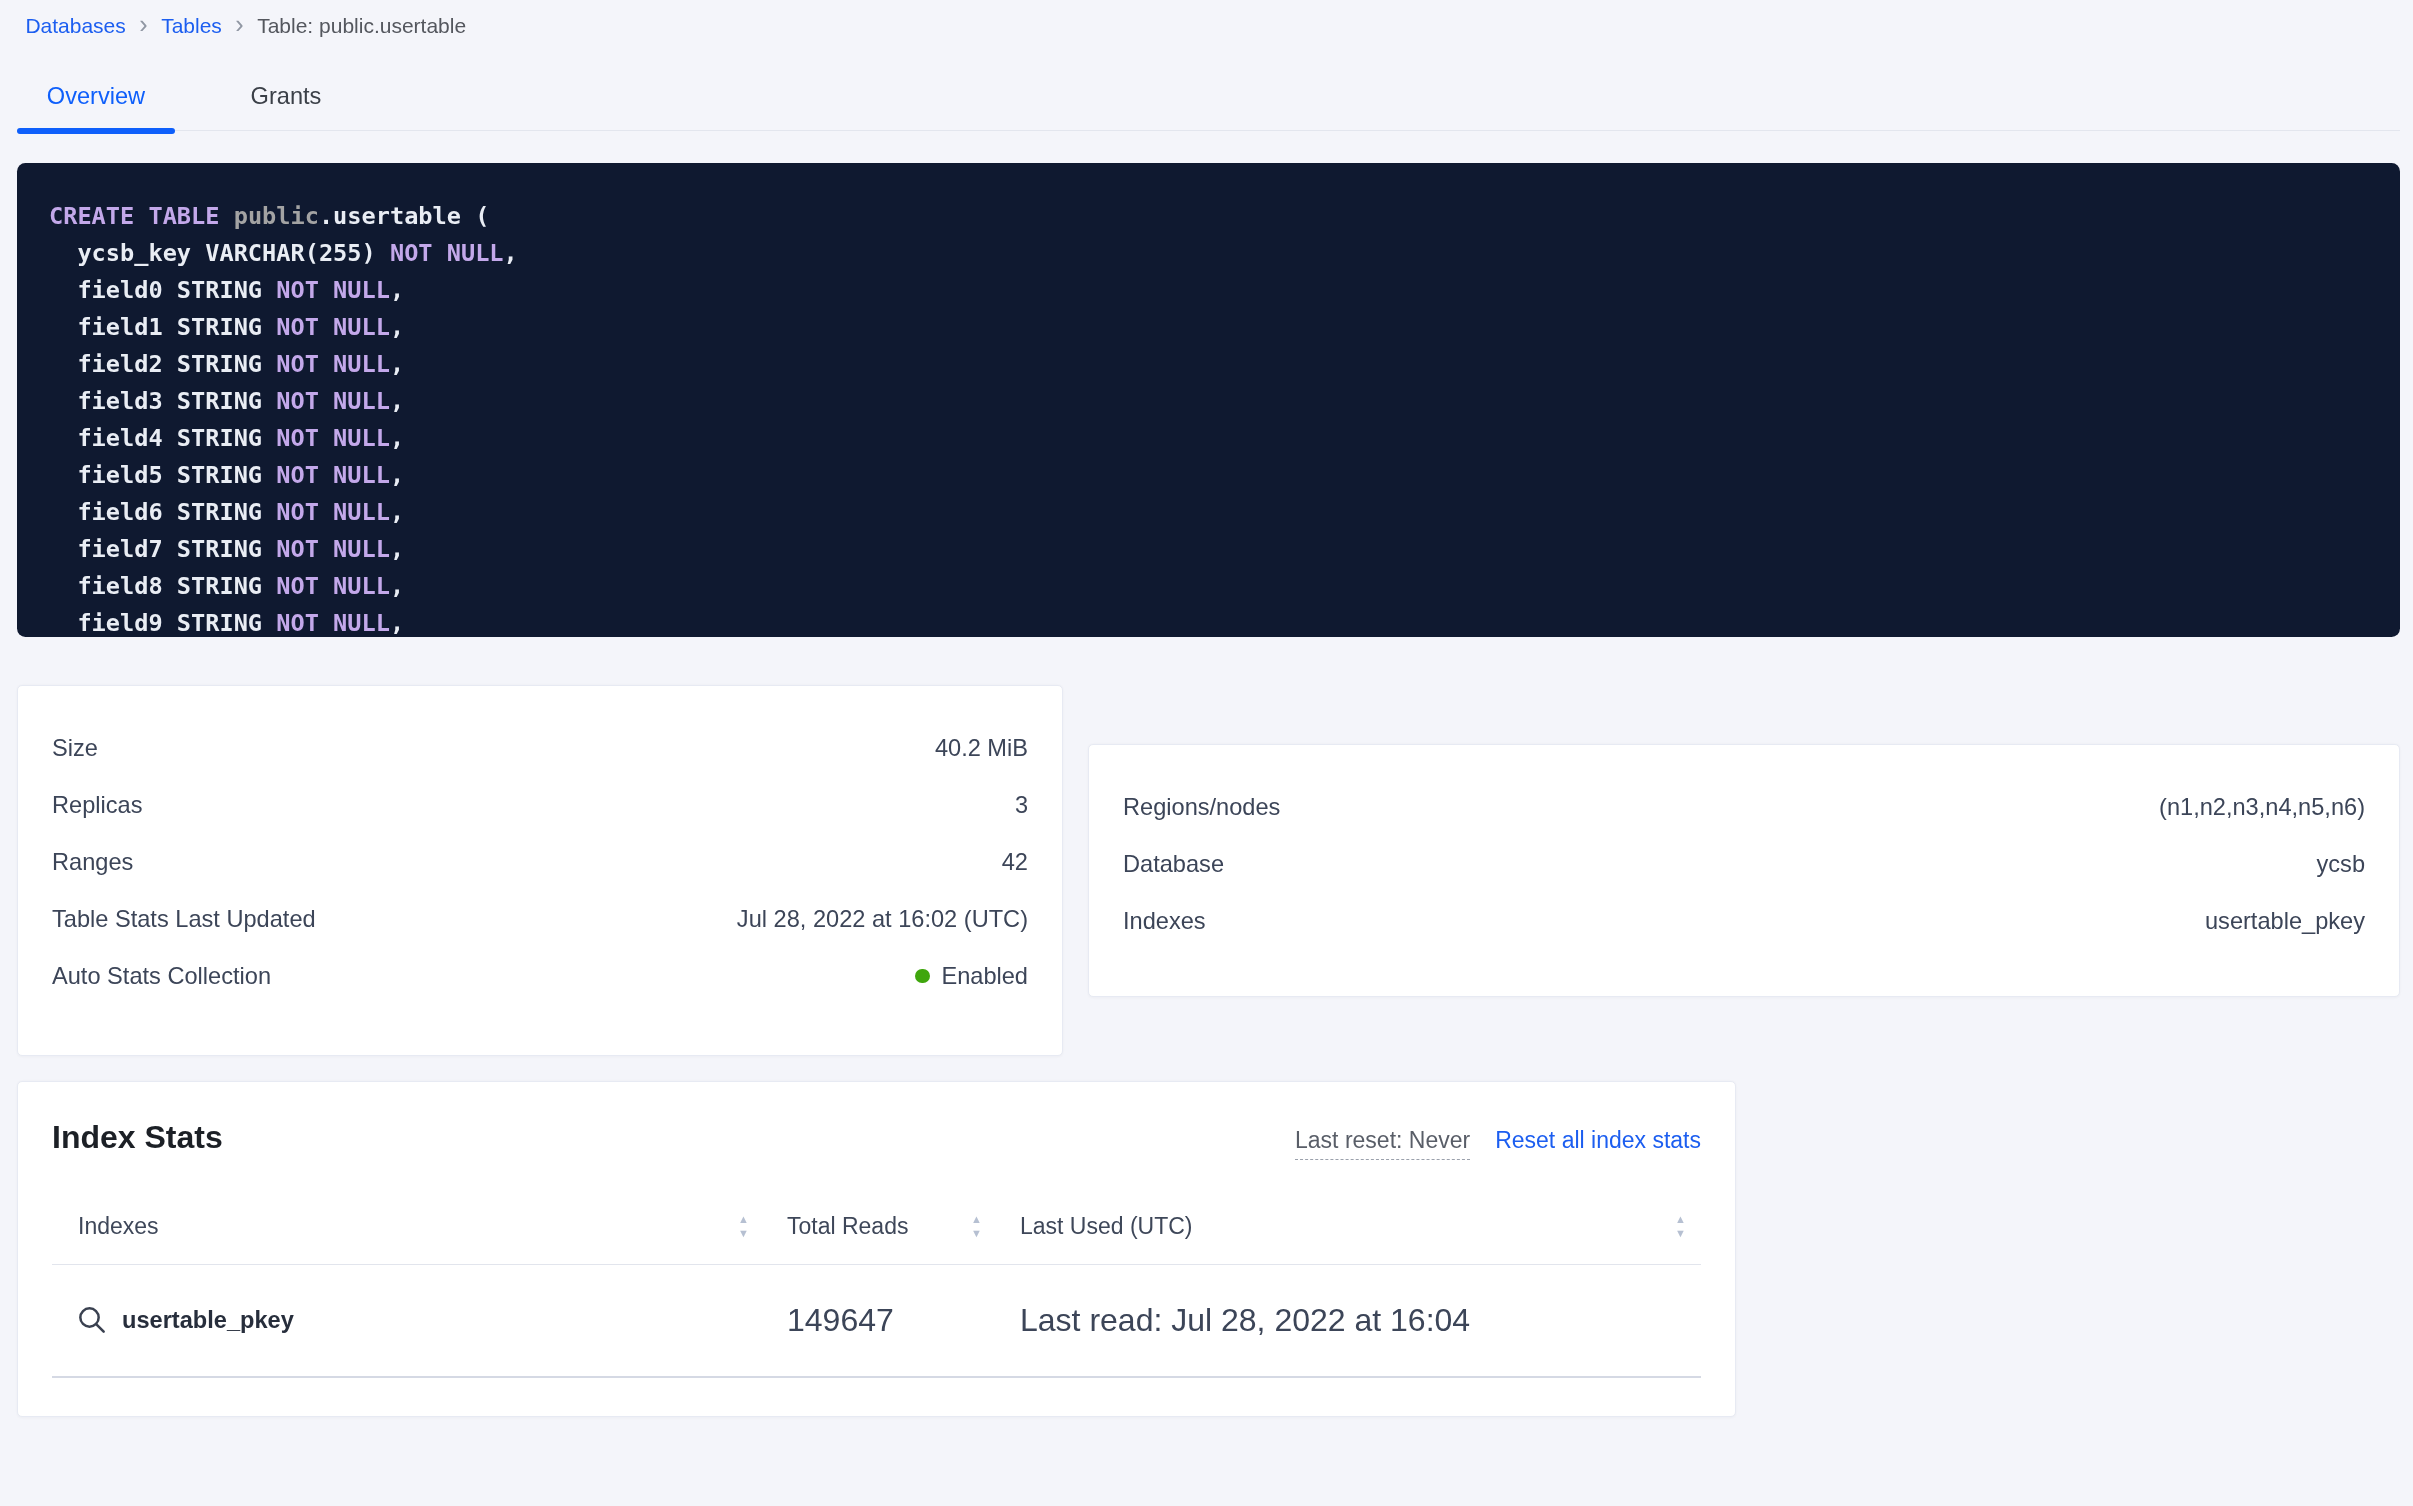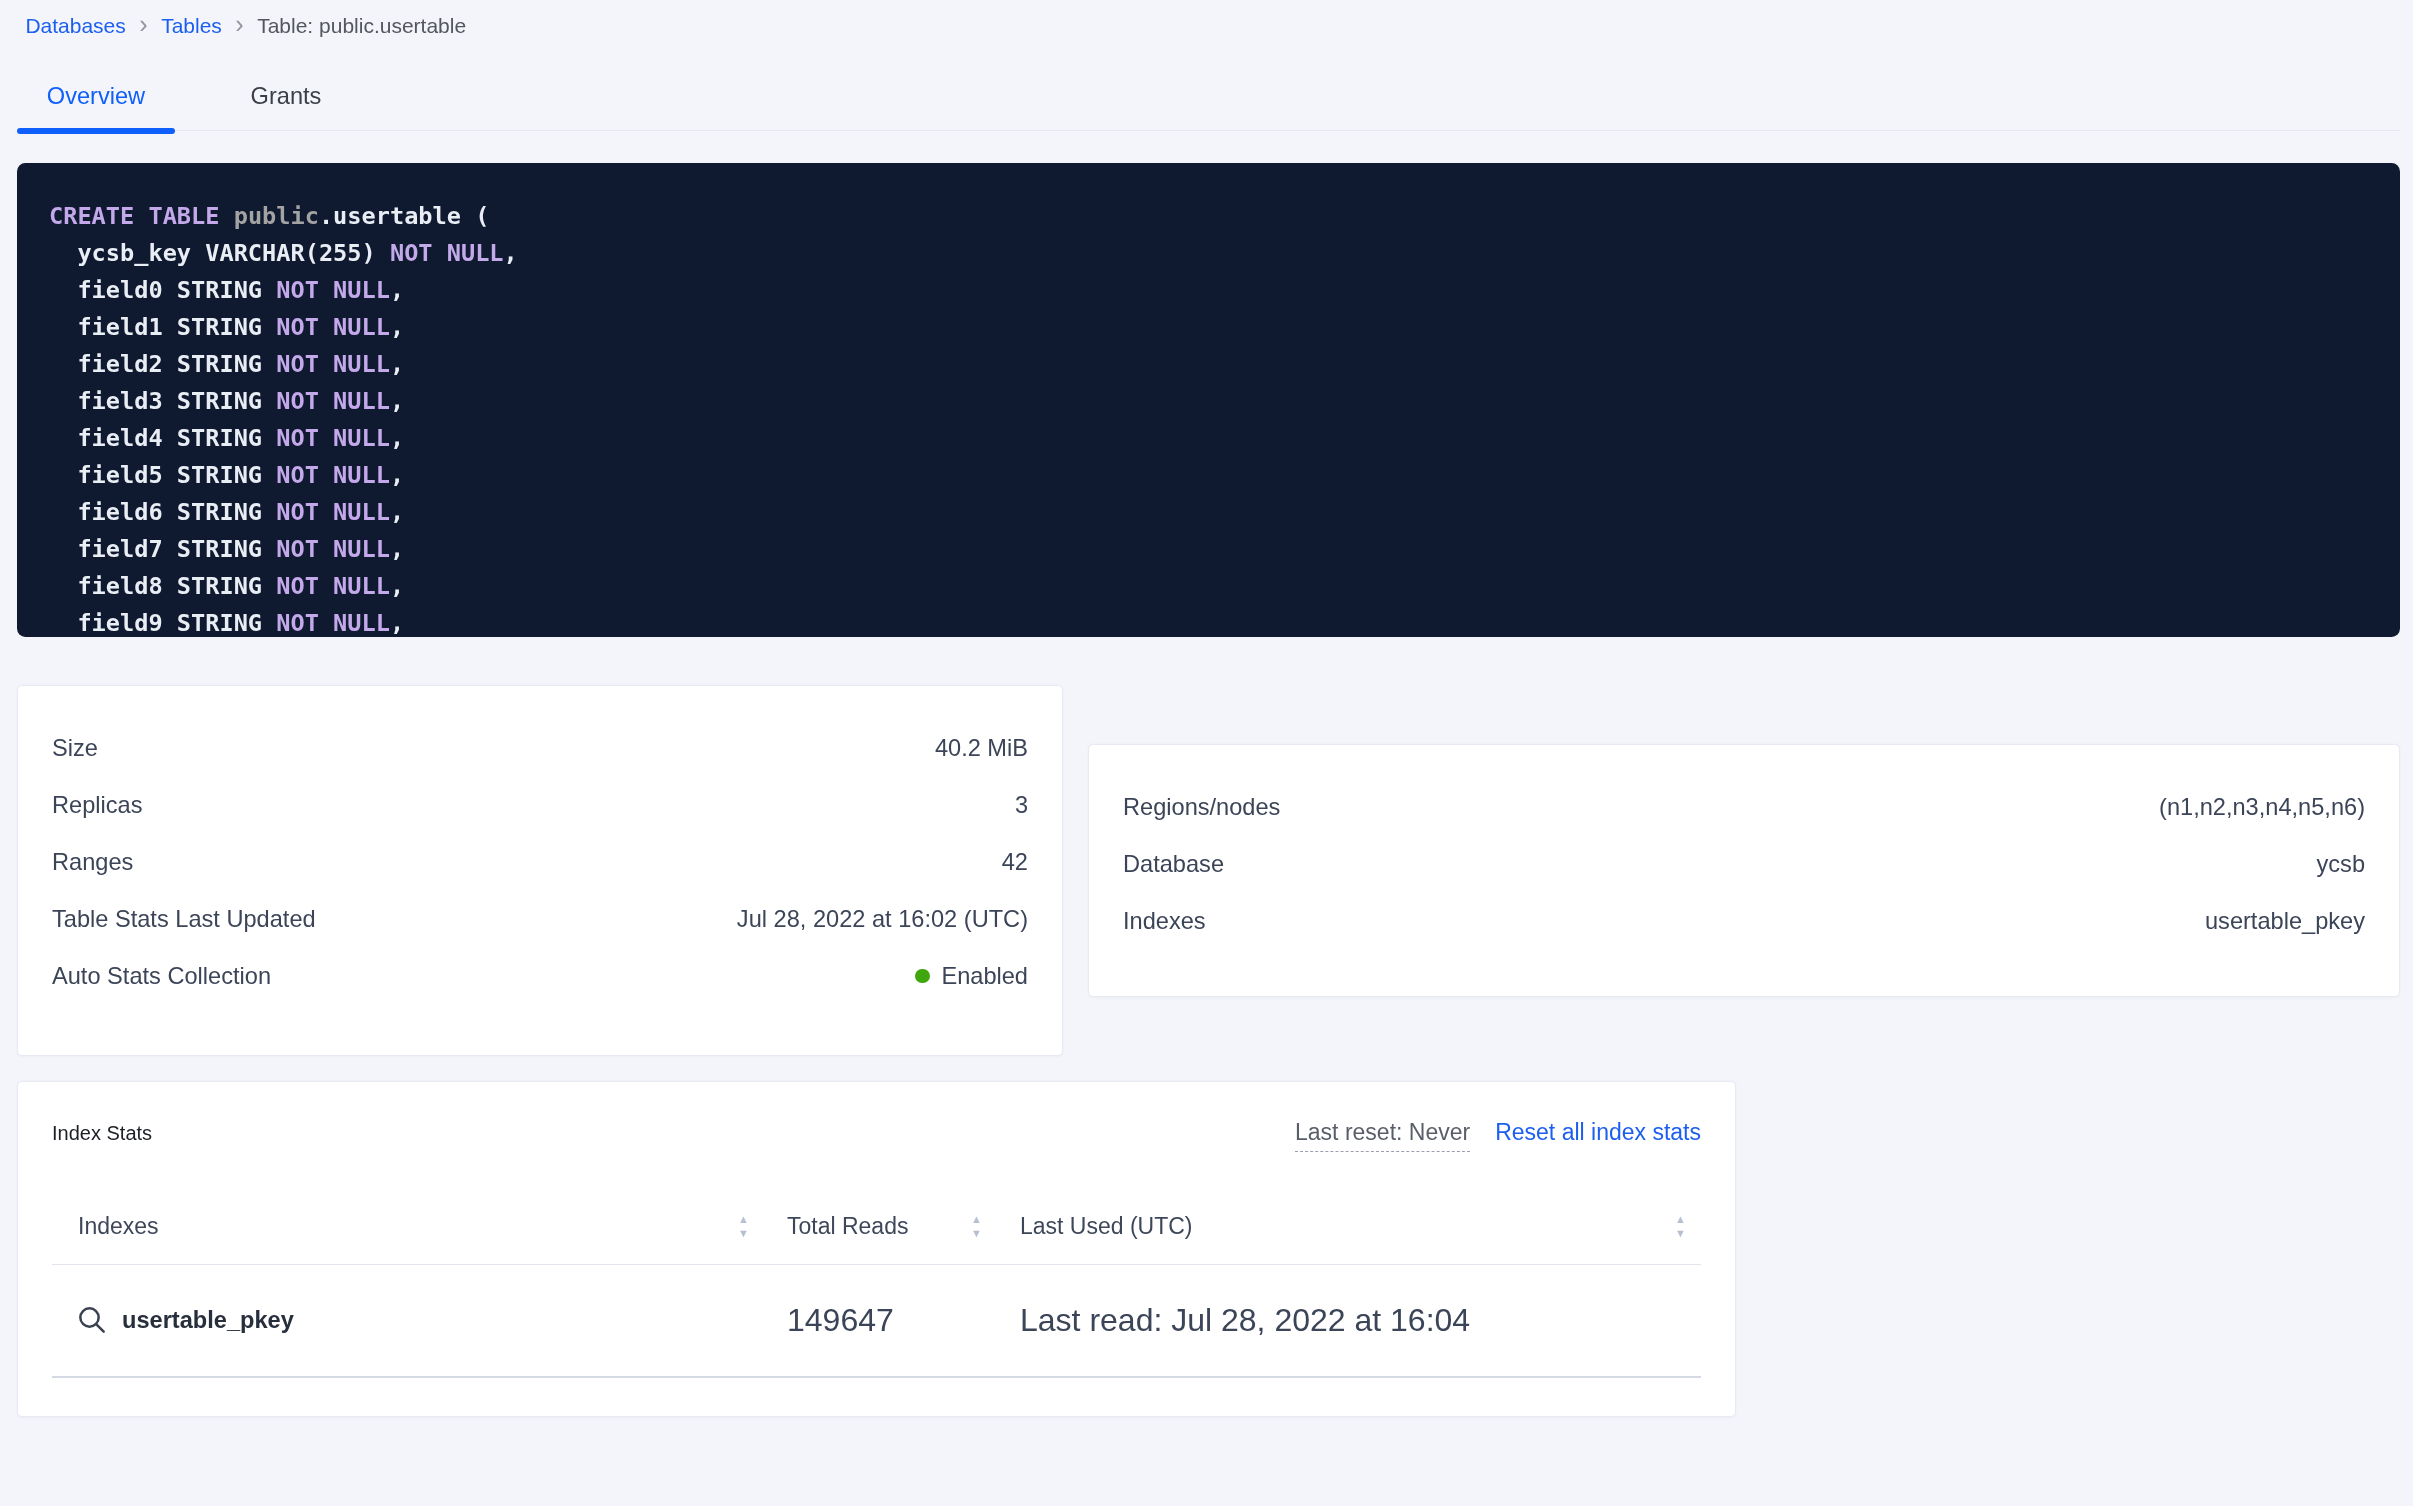--- a/index.html
+++ b/index.html
@@ -55,21 +55,21 @@
   .kv-row { display:flex; justify-content:space-between; align-items:center; height:57px; font-size:23.6px; }
   .kv-label { color:#3c4558; }
   .kv-value { color:#3c4558; display:flex; align-items:center; }
   .status-dot { width:14.3px; height:14.3px; border-radius:50%; background:#3fa60d; display:inline-block; margin-right:11.8px; }
 
   
   .index-card { margin-top:25px; width:1719px; height:336px; padding:37px 34px 0;
                 background:#fff; border:0.8px solid #e7eaf3; border-radius:5px;
                 box-shadow:0 0.8px 2.5px rgba(40,50,70,.04); }
   .index-head { display:flex; justify-content:space-between; align-items:baseline; height:40px; }
-  .index-title { font-size:20px; font-weight:400; color:#1c2026; }
+  .index-title { font-size:32px; font-weight:700; color:#1c2026; }
   .index-head-right { display:flex; align-items:baseline; gap:25px; }
   .last-reset { font-size:23px; color:#595e68; border-bottom:1.7px dashed #9ba1ac; padding-bottom:5px; cursor:default;text-align:right; }
   .reset-link { font-size:23px; color:#1c5ef0; cursor:pointer; }
 
   .itable { margin-top:30px; }
   .itable-header { display:flex; height:76px; align-items:center; border-bottom:1.7px solid #e2e5ed; }
   .th-cell { display:flex; align-items:center; justify-content:space-between; font-size:23px; color:#3e4759; cursor:pointer; }
   .col1 { flex:0 0 707px; padding-left:26px; }
   .col2 { flex:0 0 233px; padding-left:28px; }
   .col3 { flex:1; padding-left:28px; padding-right:5px; }

